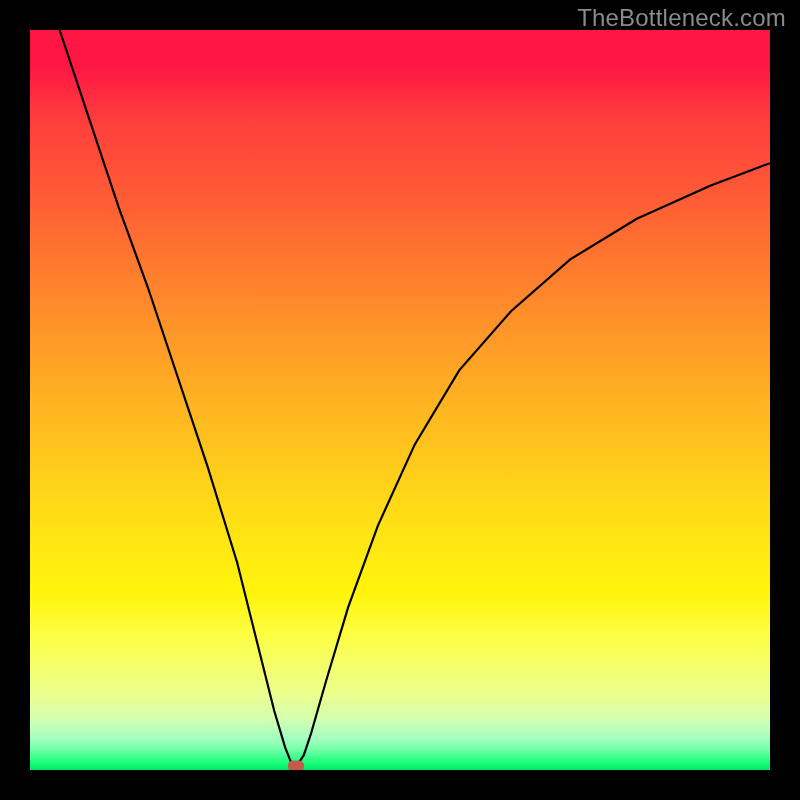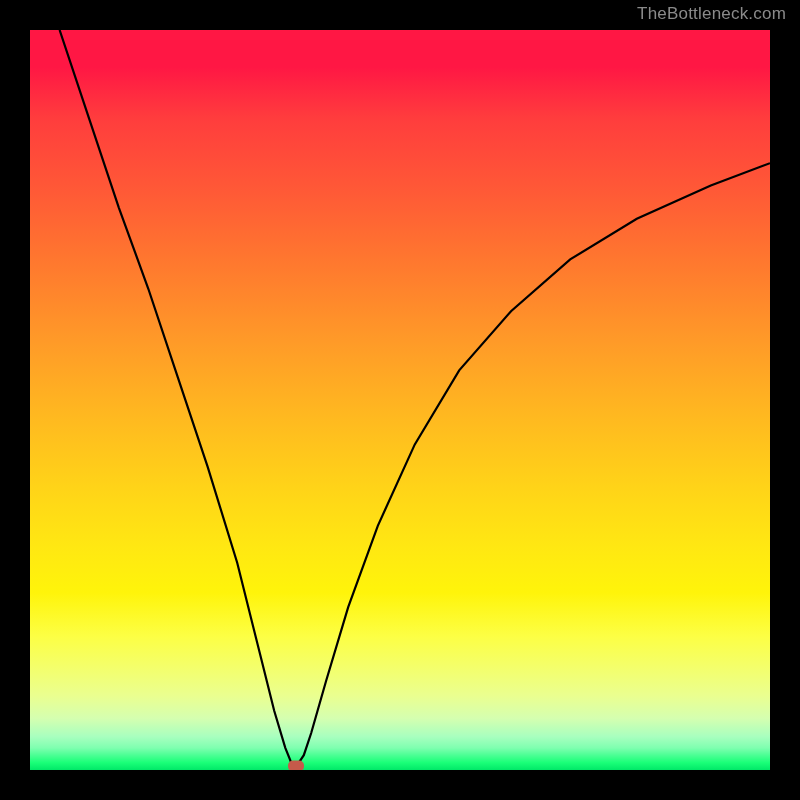--- a/index.html
+++ b/index.html
@@ -61,21 +61,21 @@
     height: 11px;
     background: #c55a4a;
     border-radius: 5px;
     transform: translate(-50%, -50%);
   }
   .watermark {
     position: absolute;
     top: 4px;
     right: 14px;
     color: #8a8a8a;
-    font-size: 17px;
+    font-size: 24px;
     font-weight: 500;
     letter-spacing: 0.2px;
   }
 </style>
 </head>
 <body>
 
 <div class="frame">
   <div class="plot-area">
     <svg class="curve-svg" viewBox="0 0 100 100" preserveAspectRatio="none">

